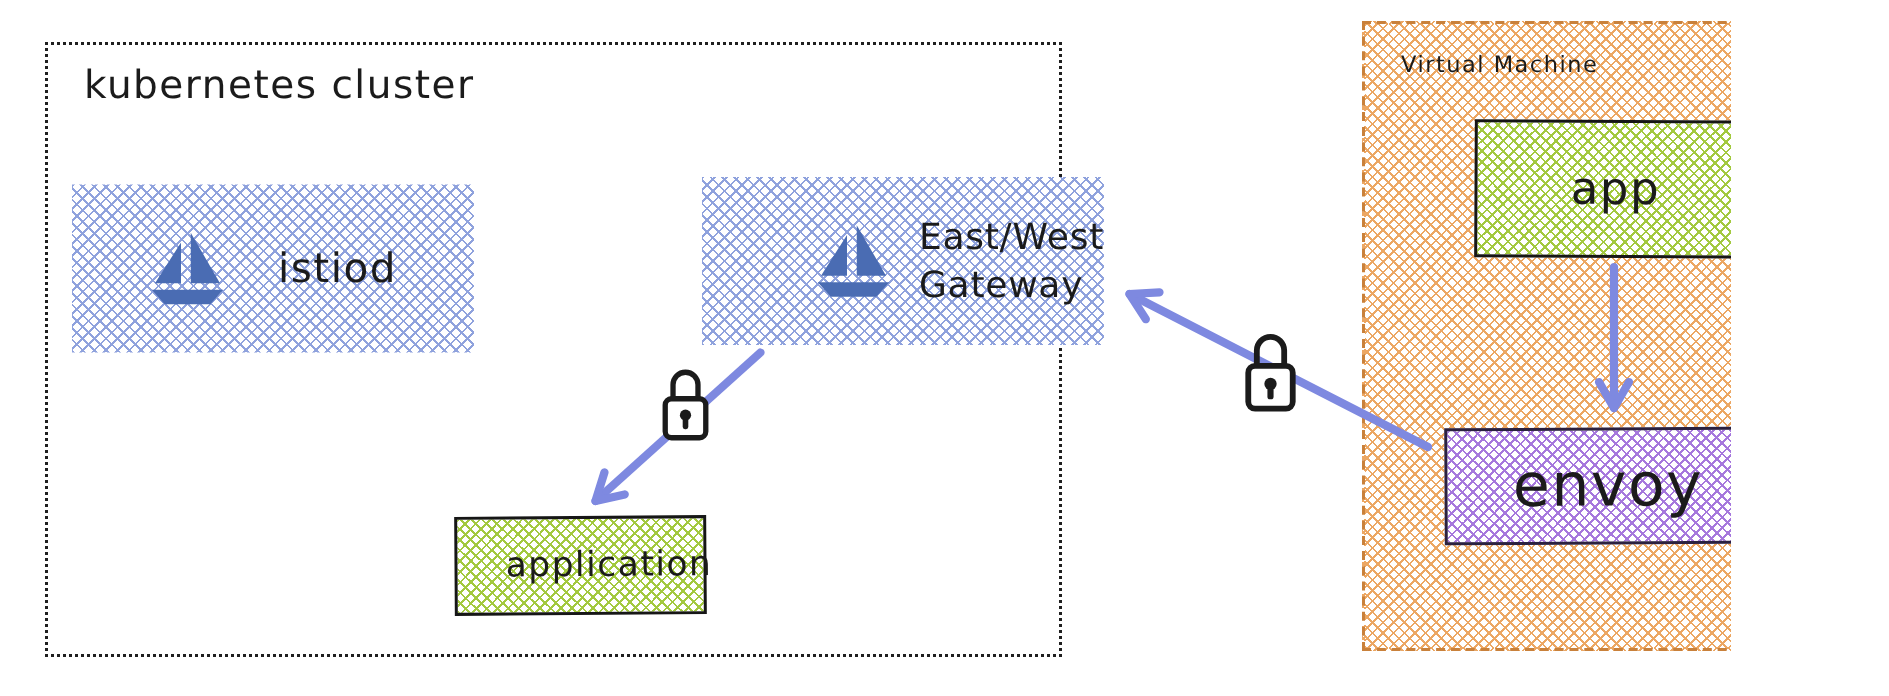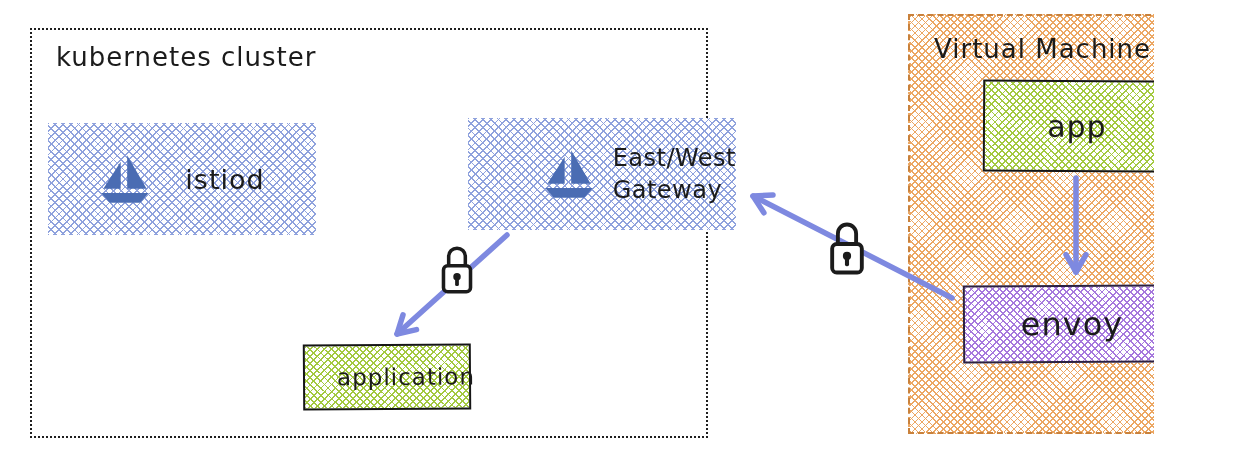--- a/index.html
+++ b/index.html
@@ -35,21 +35,21 @@
     position:absolute;left:908px;top:14px;width:332px;height:420px;
     box-sizing:border-box;
     border:2.5px dashed var(--vm-border);
     background-color:#fff;
     background-image:
       repeating-linear-gradient(45deg, var(--hatch-orange) 0, var(--hatch-orange) 1.2px, transparent 1.2px, transparent 5px),
       repeating-linear-gradient(135deg, var(--hatch-orange) 0, var(--hatch-orange) 1.2px, transparent 1.2px, transparent 5px);
   }
   .vm-title{
     position:absolute;left:934px;top:34px;
-    font-size:26px;letter-spacing:1px;font-weight:500;
+    font-size:15px;letter-spacing:1px;font-weight:500;
   }
   
   .hatch-blue{
     background-color:#fff;
     background-image:
       repeating-linear-gradient(45deg, var(--hatch-blue) 0, var(--hatch-blue) 1.3px, transparent 1.3px, transparent 5.5px),
       repeating-linear-gradient(135deg, var(--hatch-blue) 0, var(--hatch-blue) 1.3px, transparent 1.3px, transparent 5.5px);
   }
   .hatch-green{
     background-color:#fff;
@@ -83,21 +83,21 @@
   .node-envoy{
     left:963px;top:285px;width:218px;height:78px;
     border:2.5px solid #2b2140;
     transform:rotate(-0.3deg);
   }
   .node-label{font-size:27px;font-weight:500;letter-spacing:1px;}
   .gw-label{font-size:24px;line-height:1.35;font-weight:500;letter-spacing:0.5px;}
   .gw-label span{display:block;}
   .app-label{font-size:23px;margin-left:38px;}
   .vm-app-label{font-size:30px;}
-  .envoy-label{font-size:32px;}
+  .envoy-label{font-size:40px;}
   .boat{display:flex;align-items:center;}
   .sail{fill:var(--istio-blue);}
   
   .arrows{position:absolute;left:0;top:0;pointer-events:none;}
   .arrow line, .arrow polyline{
     stroke:var(--arrow-blue);stroke-width:5.5;fill:none;
     stroke-linecap:round;stroke-linejoin:round;
   }
   
   .lock{position:absolute;}

